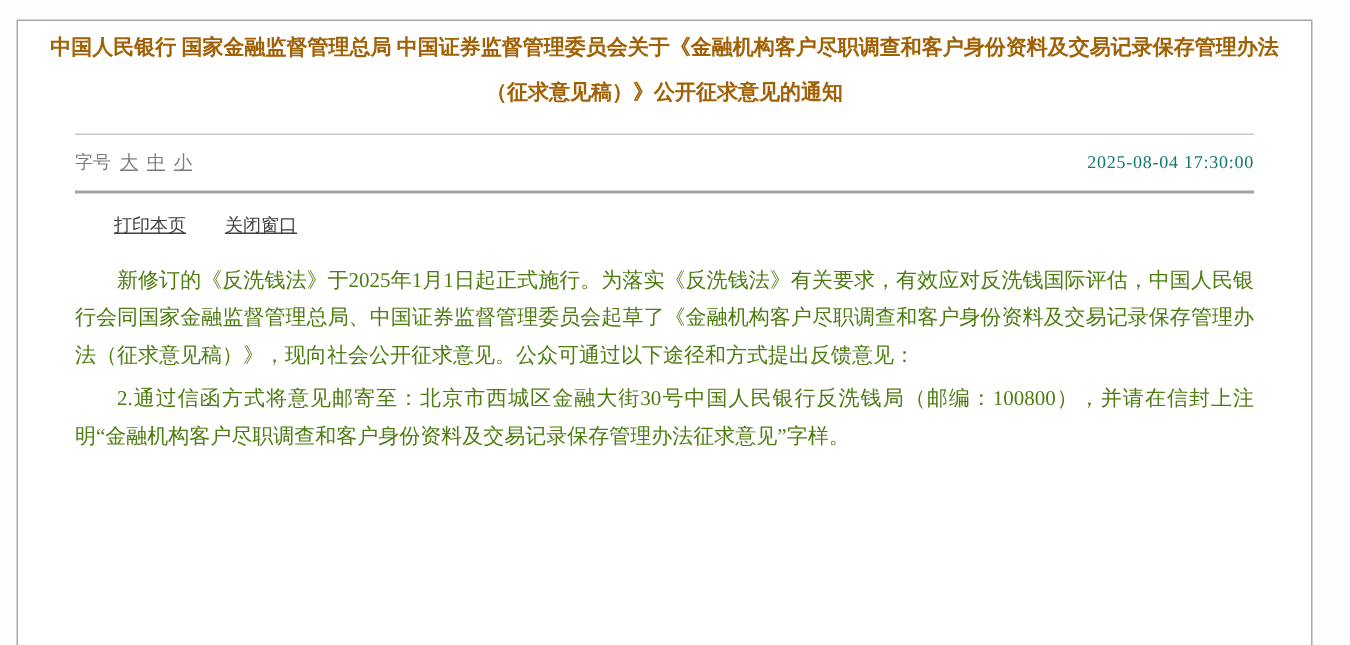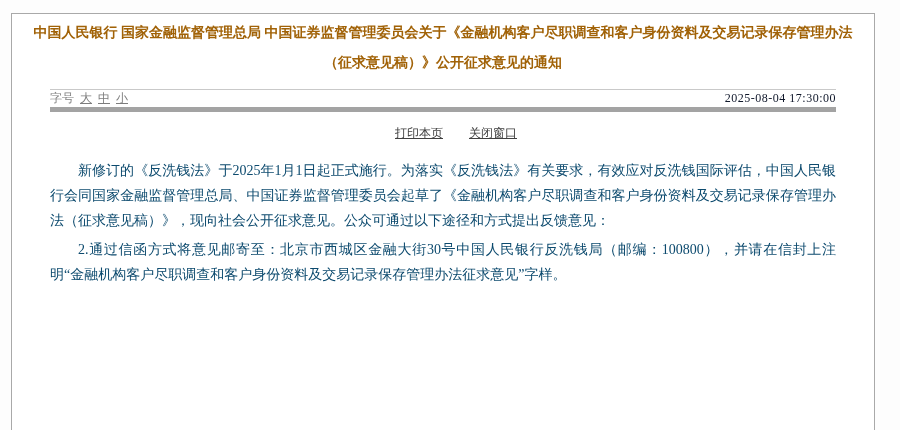--- a/index.html
+++ b/index.html
@@ -20,52 +20,52 @@
   .page-title {
     padding: 4px 20px 11px;
     text-align: center;
     font-size: 14px;
     font-weight: bold;
     color: #a16207;
     line-height: 30px;
   }
   .meta-bar {
     border-top: 1px solid #c9c9c9;
-    border-bottom: 5px solid #a3a3a3;
-    height: 23px;
+    border-bottom: 2px solid #a3a3a3;
+    height: 40px;
     display: flex;
     justify-content: space-between;
     align-items: center;
     font-size: 12px;
     color: #7d7d7d;
     text-align: center;
   }
   .font-size-switch a {
     color: #7d7d7d;
     text-decoration: underline;
     margin-left: 6px;
     cursor: pointer;
   }
-  .timestamp { color: #0f172a; letter-spacing: 0.5px; }
+  .timestamp { color: #0f766e; letter-spacing: 0.5px; }
   .actions-row {
     padding-top: 13px;
-    text-align: center;
+    text-align: left;
     font-size: 12px;
     height: 31px;
   }
   .actions-row a {
     color: #404040;
     text-decoration: underline;
     margin-left: 26px;
     cursor: pointer;
   }
   .body-text { padding-top: 11px; }
   .body-text p {
     font-size: 14px;
-    color: #0c4a6e;
+    color: #4d7c0f;
     line-height: 25px;
     text-indent: 2em;
     margin: 4px 0;
     text-align: justify;
   }
 </style>
 </head>
 <body>
 
 <div class="doc-box">

